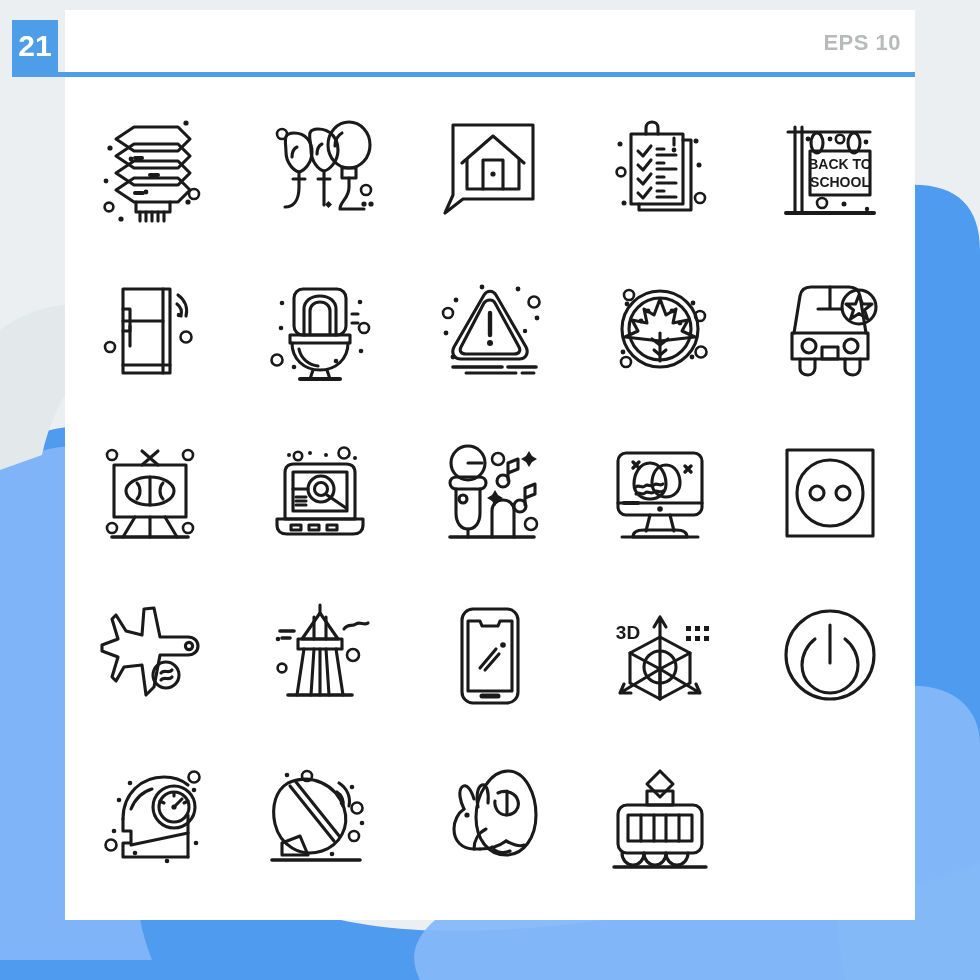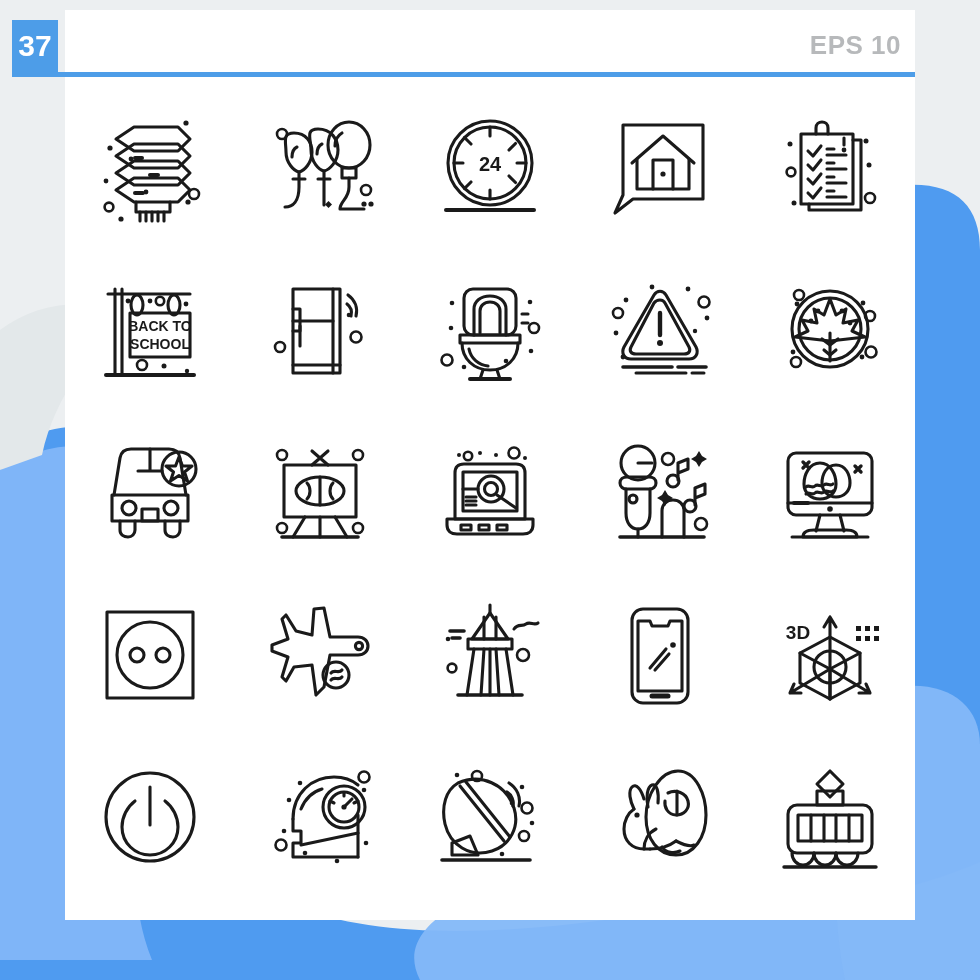--- a/index.html
+++ b/index.html
@@ -28,21 +28,21 @@
     display:flex;align-items:center;justify-content:center;
     letter-spacing:0px;
   }
   .title{
     position:absolute;left:18px;top:13px;
     font-size:29px;font-weight:bold;color:#111111;
     letter-spacing:1.2px;
   }
   .eps{
     position:absolute;right:14px;top:20px;
-    font-size:26px;font-weight:bold;color:#b7b9bb;
+    font-size:22px;font-weight:bold;color:#b7b9bb;
     letter-spacing:0.5px;
   }
   .rule{
     position:absolute;left:-53px;right:0;top:62px;height:5px;background:#4d9de8;
   }
   
   .grid{
     position:absolute;left:0;top:78px;width:850px;height:810px;
     display:grid;
     grid-template-columns:repeat(5,1fr);
@@ -83,21 +83,21 @@
     <path fill="#84b8f8" opacity="0.95" d="M880,690 C940,675 980,700 980,745 L980,980 L845,980
          C828,900 832,780 880,690 Z"></path>
 
     <path fill="#e3e8ea" d="M0,330 C40,300 95,295 140,320 C95,340 55,395 42,455 L0,470 Z"></path>
   </svg>
 </div>
 
 <div class="card">
 
   <div class="header">
-    <div class="num-badge">37</div>
+    <div class="num-badge">21</div>
     <div class="eps">EPS 10</div>
     <div class="rule"></div>
   </div>
 
   <div class="grid">
 
     <div class="cell">
       <svg width="120" height="120" viewBox="0 0 120 120">
         <g class="ic">
           <path d="M26,30 L44,18 L88,18 L100,30 L88,42 L44,42 Z"></path>
@@ -145,32 +145,20 @@
           <circle cx="104" cy="95" r="2.6"></circle>
             <circle cx="111" cy="95" r="2.6"></circle>
         </g>
         <g class="ic-thin">
           <circle cx="22" cy="25" r="5"></circle>
             <circle cx="106" cy="81" r="5"></circle>
         </g>
       </svg>
     </div>
 
-    <div class="cell">
-      <svg width="120" height="120" viewBox="0 0 120 120">
-        <g class="ic">
-          <circle cx="60" cy="54" r="42"></circle>
-          <circle cx="60" cy="54" r="36"></circle>
-          <path d="M60,18 L60,27 M60,81 L60,90 M24,54 L33,54 M87,54 L96,54"></path>
-          <path d="M34.5,28.5 L41,35 M79,67 L85.5,73.5 M85.5,34.5 L79,41 M41,73 L34.5,79.5"></path>
-          <path d="M16,101 L104,101" stroke-width="4"></path>
-        </g>
-        <text class="lbl" x="60" y="62" text-anchor="middle" font-size="20">24</text>
-      </svg>
-    </div>
 
     <div class="cell">
       <svg width="120" height="120" viewBox="0 0 120 120">
         <g class="ic">
           <path d="M23,16 L103,16 L103,90 L33,90 L15,104 L23,86 Z"></path>
           <path d="M32,54 L63,27 L94,54"></path>
           <path d="M37,50 L37,80 L89,80 L89,50"></path>
           <path d="M53,80 L53,51 L73,51 L73,80"></path>
         </g>
         <circle class="ic-f" cx="63" cy="65" r="2.6"></circle>

